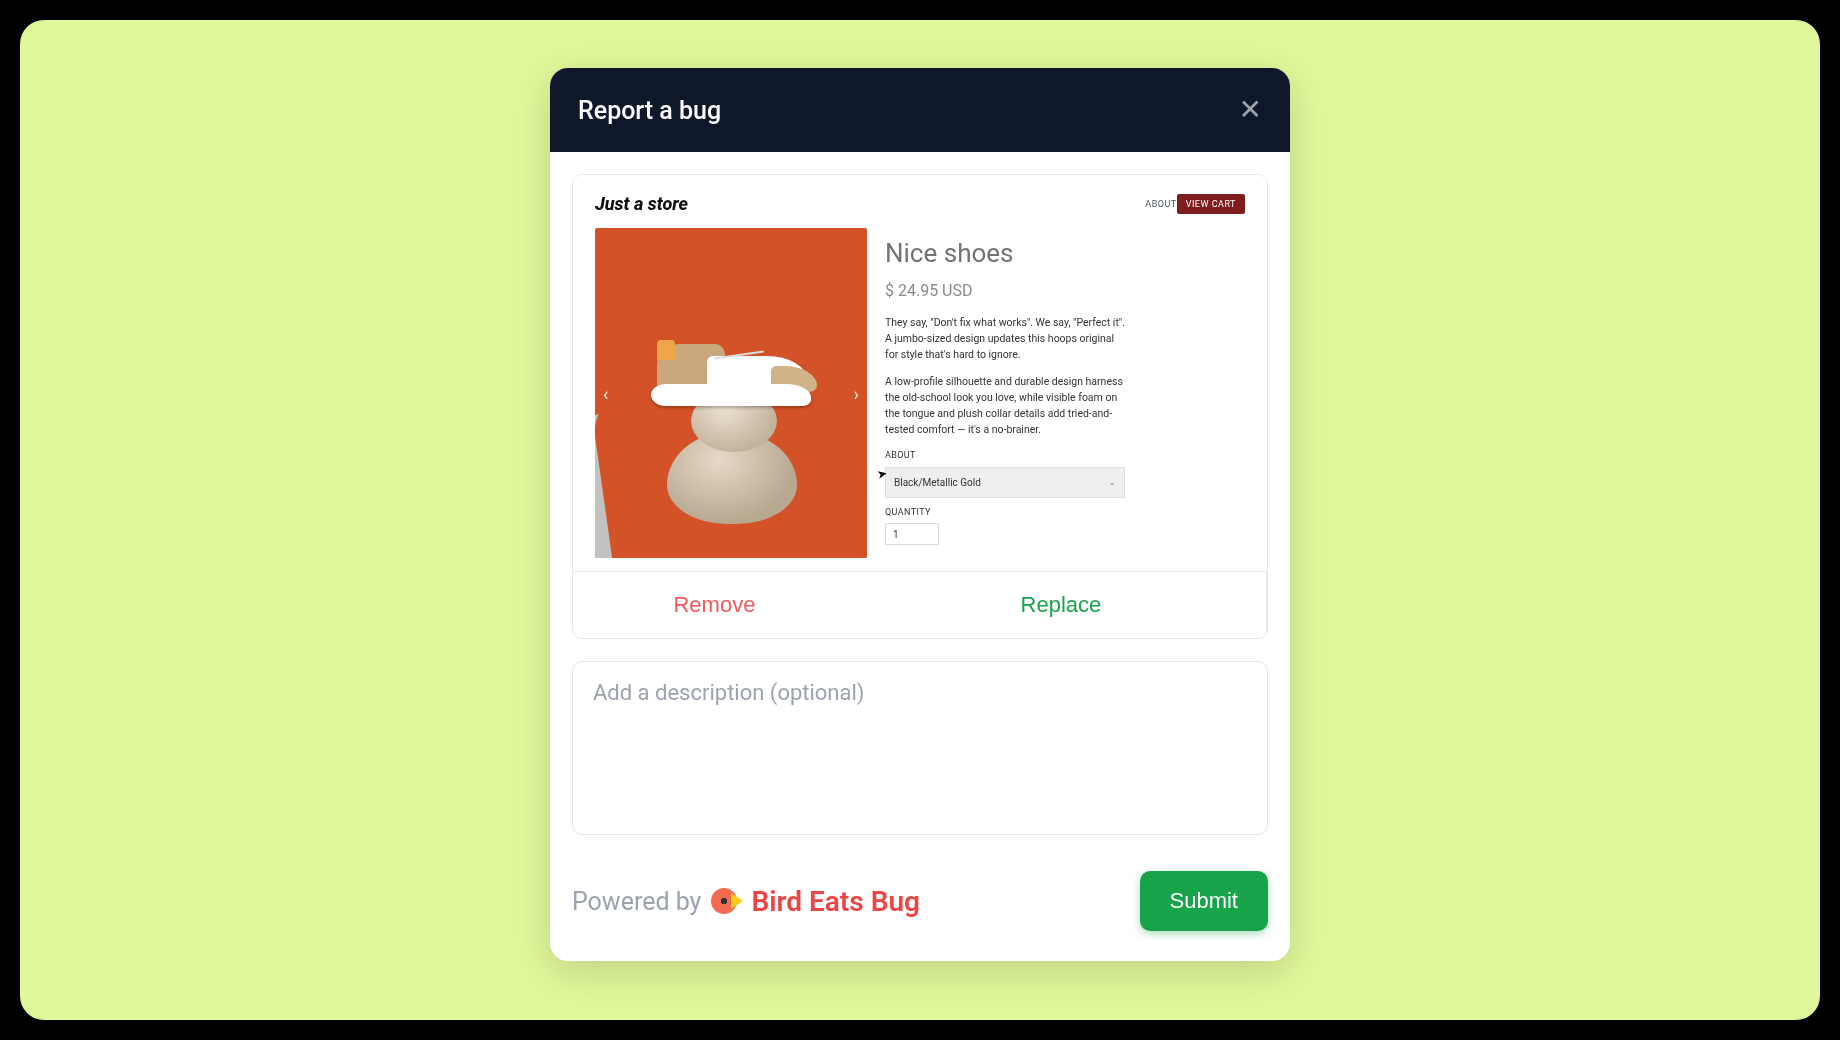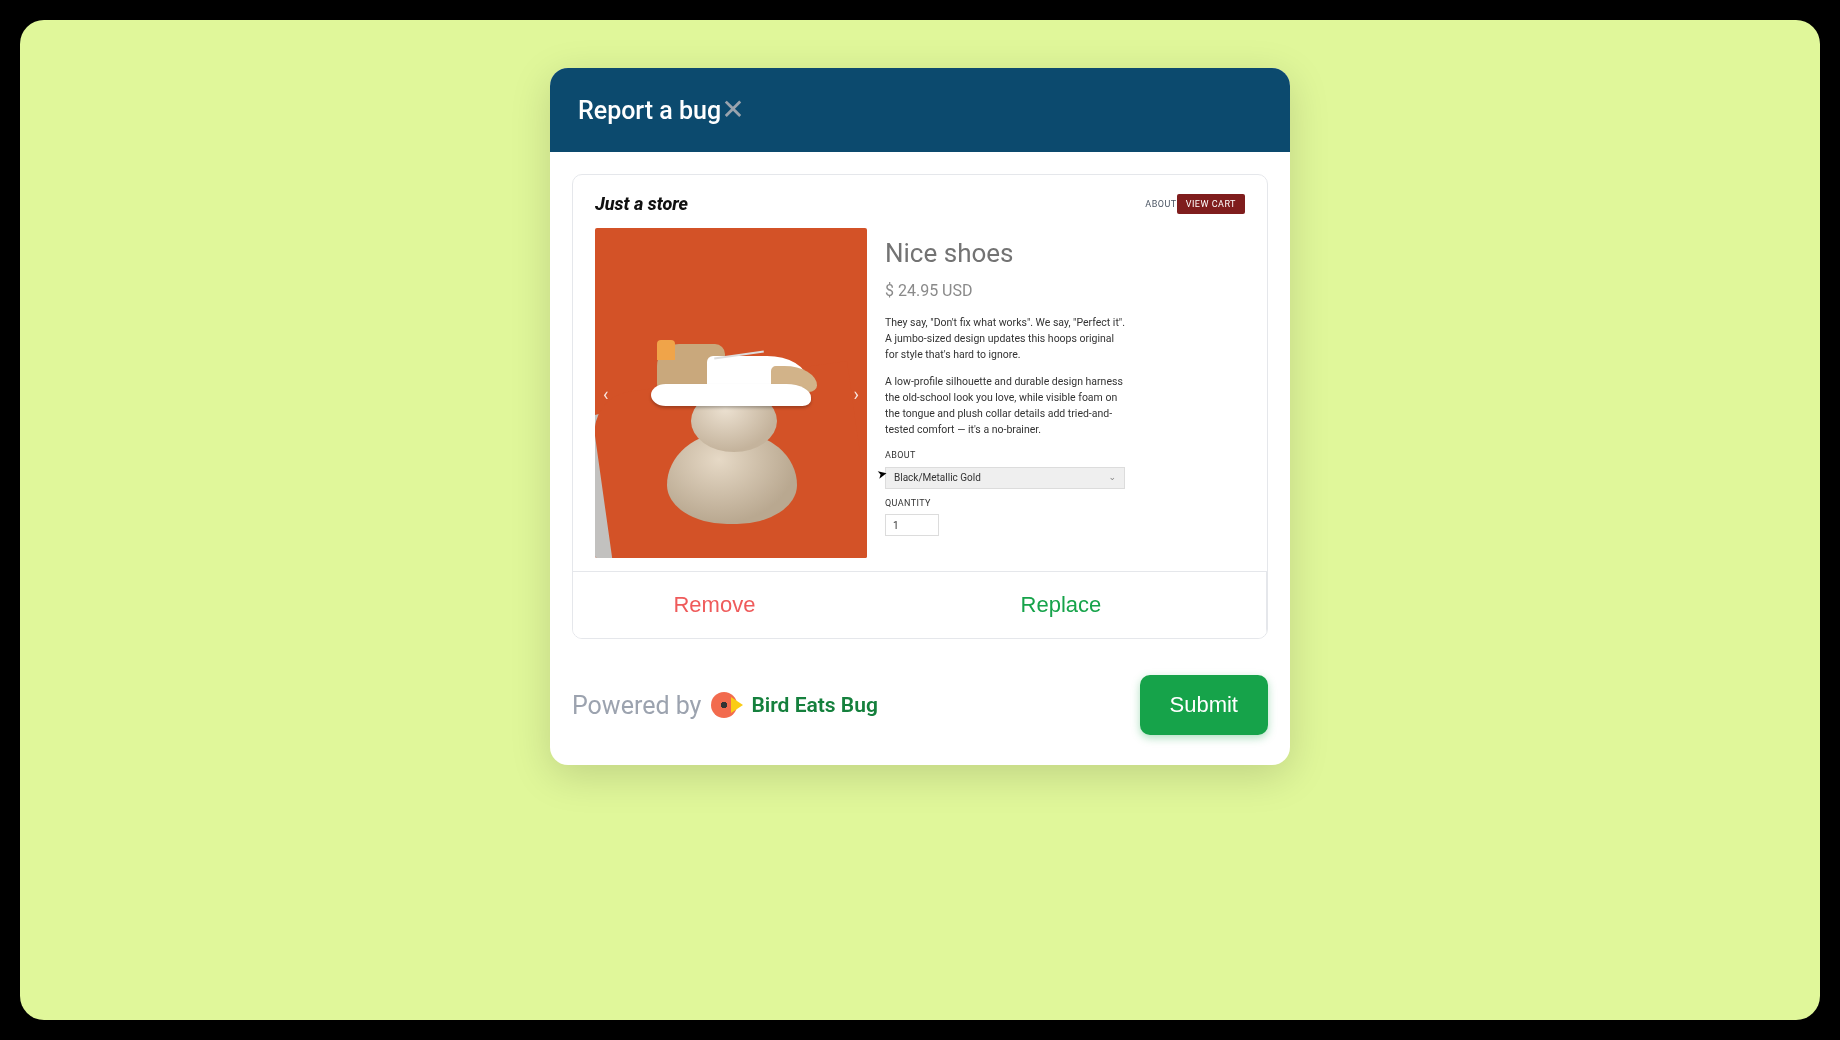--- a/index.html
+++ b/index.html
@@ -23,26 +23,26 @@
       padding-top: 48px;
     }
     .modal {
       width: 740px;
       background: #fff;
       border-radius: 18px;
       box-shadow: 0 10px 40px rgba(0,0,0,0.15);
       overflow: hidden;
     }
     .modal-header {
-      background: #0c4a6e;
+      background: #0f172a;
       color: #fff;
       height: 84px;
       display: flex;
       align-items: center;
-      justify-content: flex-start;
+      justify-content: space-between;
       padding: 0 28px;
     }
     .modal-title { font-size: 25px; font-weight: 500; }
     .close-btn { color: #9aa3ad; font-size: 28px; cursor: pointer; line-height: 1; }
     .modal-body { padding: 22px 22px 30px 22px; }
     .screenshot-card {
       border: 1px solid #e5e7eb;
       border-radius: 10px;
       overflow: hidden;
       background: #fff;
@@ -128,21 +128,21 @@
       position: absolute; bottom: 36px; left: 64px; width: 50px; height: 16px;
       border-top: 2px solid #ddd;
       transform: rotate(-8deg);
     }
     .shot-details { flex: 1; color: #222; font-size: 11px; line-height: 1.5; }
     .prod-title { font-size: 26px; font-weight: 400; color: #737373; margin-bottom: 6px; margin-top: 6px; }
     .prod-price { font-size: 16px; color: #8a8a8a; margin-bottom: 12px; }
     .prod-desc { font-size: 10.5px; color: #333; margin-bottom: 12px; max-width: 240px; }
     .field-label { font-size: 9px; letter-spacing: 0.4px; color: #333; margin-bottom: 4px; margin-top: 8px; }
     .select-box {
-      width: 240px; height: 22px; background: #efefef; border: 1px solid #dcdcdc;
+      width: 240px; height: 31px; background: #efefef; border: 1px solid #dcdcdc;
       font-size: 10px; color: #333; display: flex; align-items: center; justify-content: space-between;
       padding: 0 8px;
     }
     .select-caret { color: #888; font-size: 9px; }
     .qty-box {
       width: 54px; height: 22px; border: 1px solid #dcdcdc; font-size: 10px;
       display: flex; align-items: center; padding-left: 7px; color: #333;
     }
     .cursor-arrow {
       position: absolute; top: 292px; left: 304px; transform: rotate(-12deg);
@@ -187,21 +187,21 @@
       background: radial-gradient(circle at 50% 50%, #333 0 3px, #f26b4e 3px 100%);
       position: absolute; left: 0; top: 0;
     }
     .beb-beak {
       position: absolute; left: 20px; top: 5px;
       width: 0; height: 0;
       border-top: 8px solid transparent;
       border-bottom: 8px solid transparent;
       border-left: 12px solid #facc15;
     }
-    .beb-text { font-size: 21px; font-weight: 600; color: #15803d; }
+    .beb-text { font-size: 28px; font-weight: 600; color: #ef4444; }
     .submit-btn {
       background: #16a34a; color: #fff; border: none;
       font-size: 22px; font-weight: 500;
       padding: 17px 30px; border-radius: 10px;
       box-shadow: 0 3px 8px rgba(22,163,74,0.35);
       cursor: pointer;
     }
   </style>
 </head>
 <body>
@@ -266,20 +266,23 @@
 
           <div class="cursor-arrow">➤</div>
         </div>
 
         <div class="action-row">
           <button class="action-btn remove">Remove</button>
           <button class="action-btn replace">Replace</button>
         </div>
       </div>
 
+      <div class="desc-box">
+        <textarea placeholder="Add a description (optional)" style=""></textarea>
+      </div>
 
       <div class="footer-row">
         <div class="powered">
           <span class="powered-label">Powered by</span>
           <span class="beb-logo">
             <span class="beb-icon">
               <span class="beb-circle"></span>
               <span class="beb-beak"></span>
             </span>
             <span class="beb-text">Bird Eats Bug</span>

